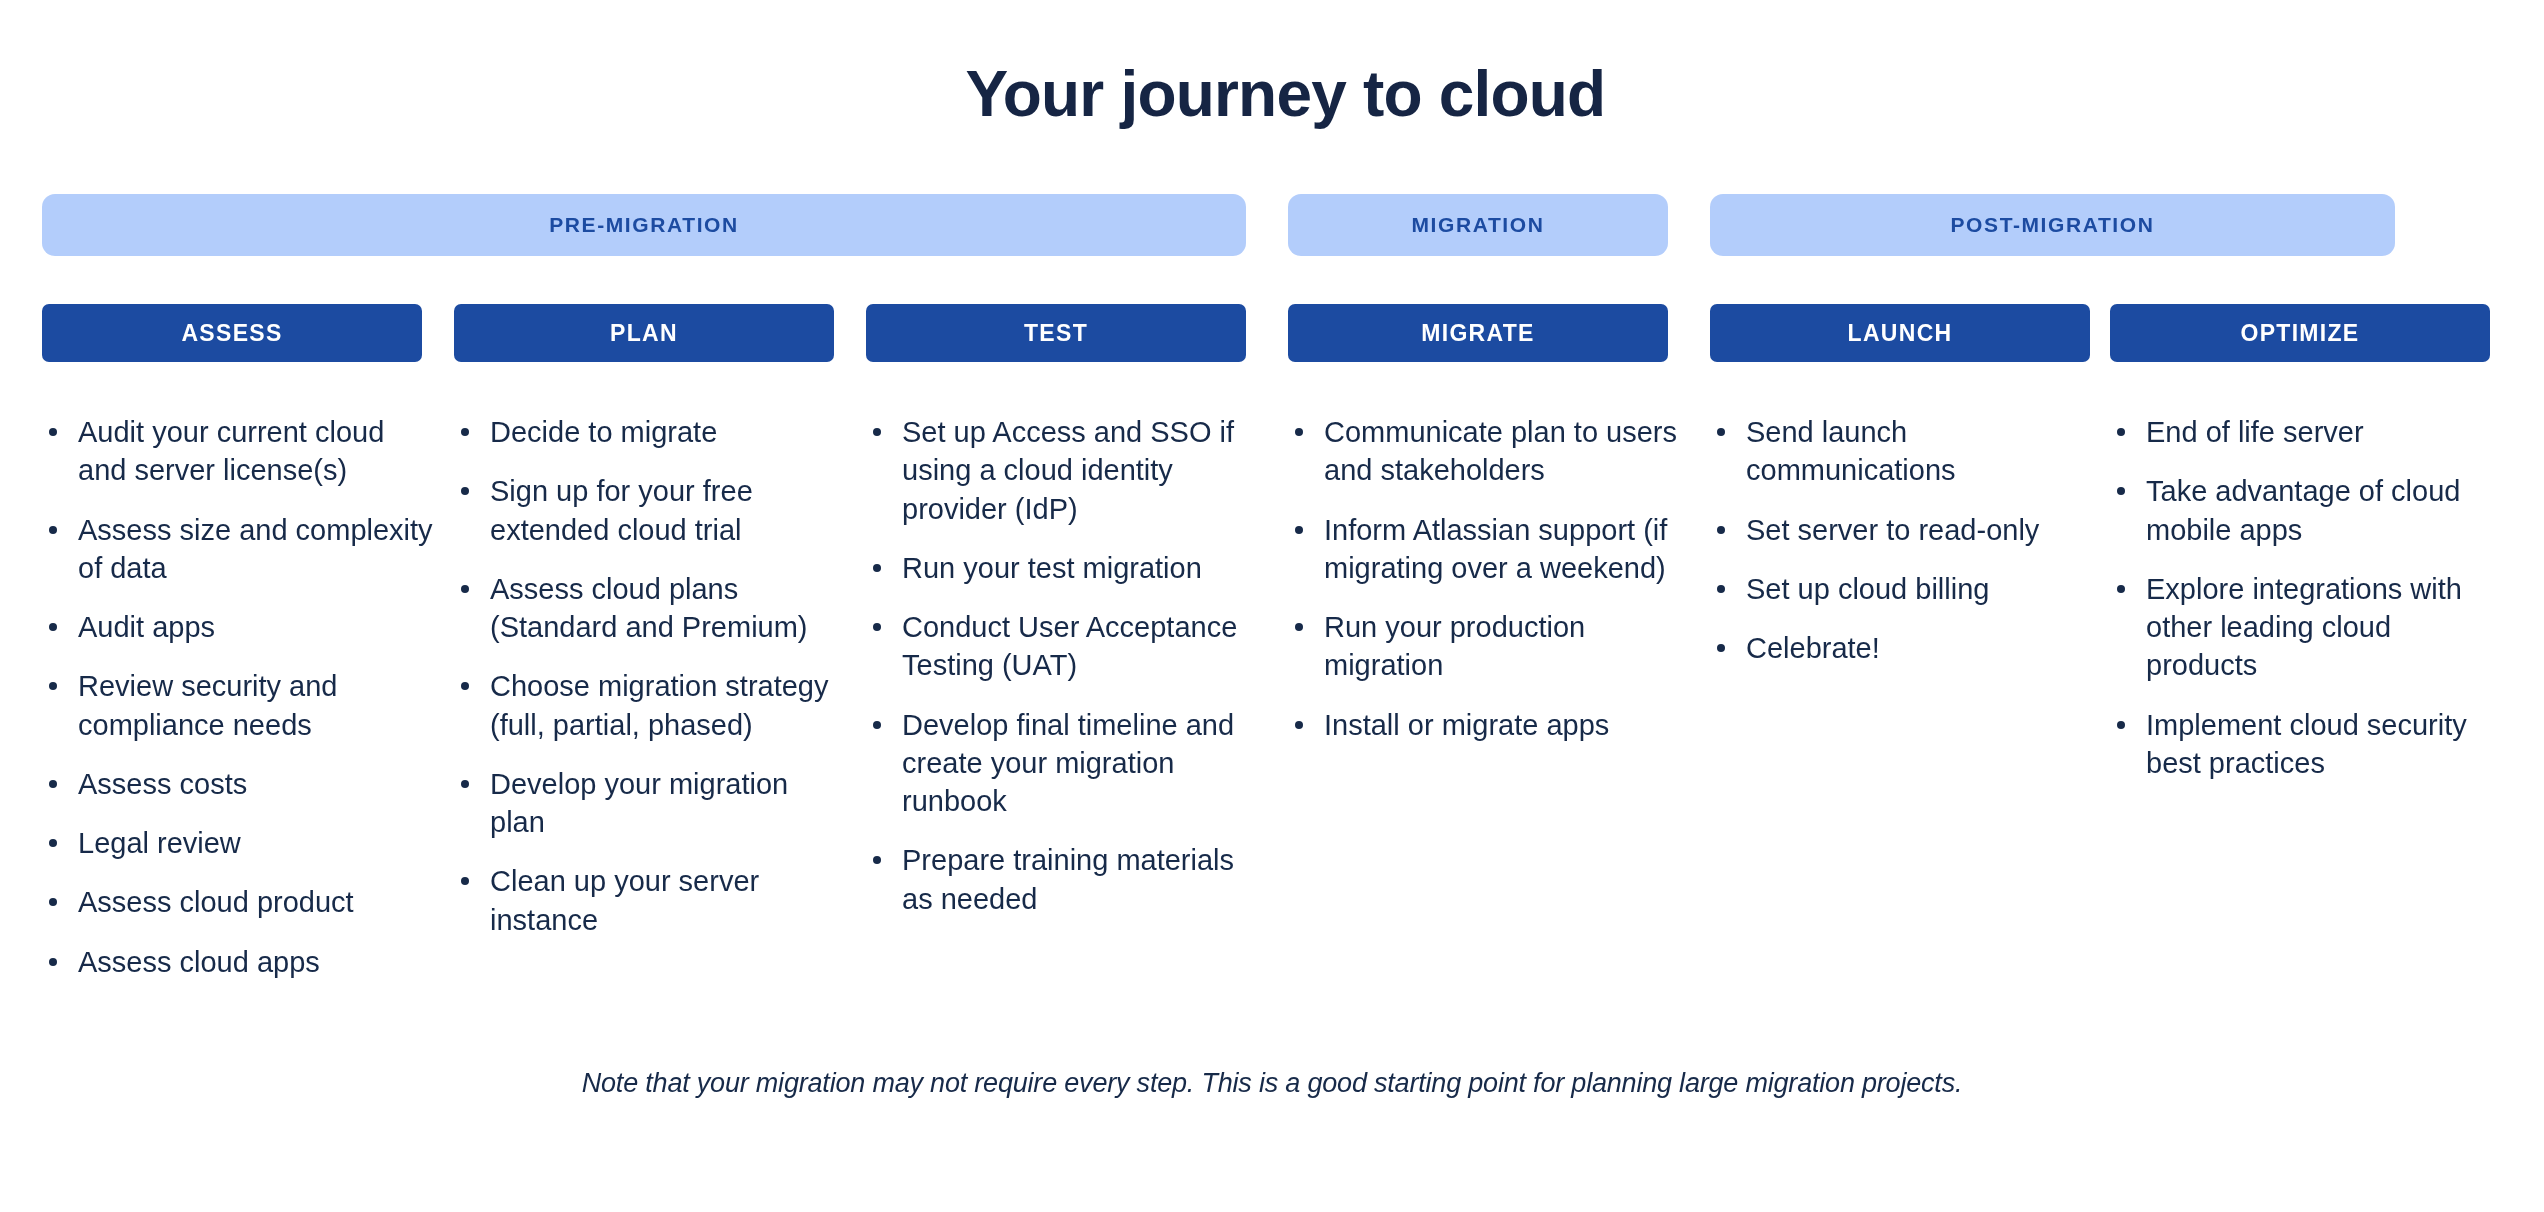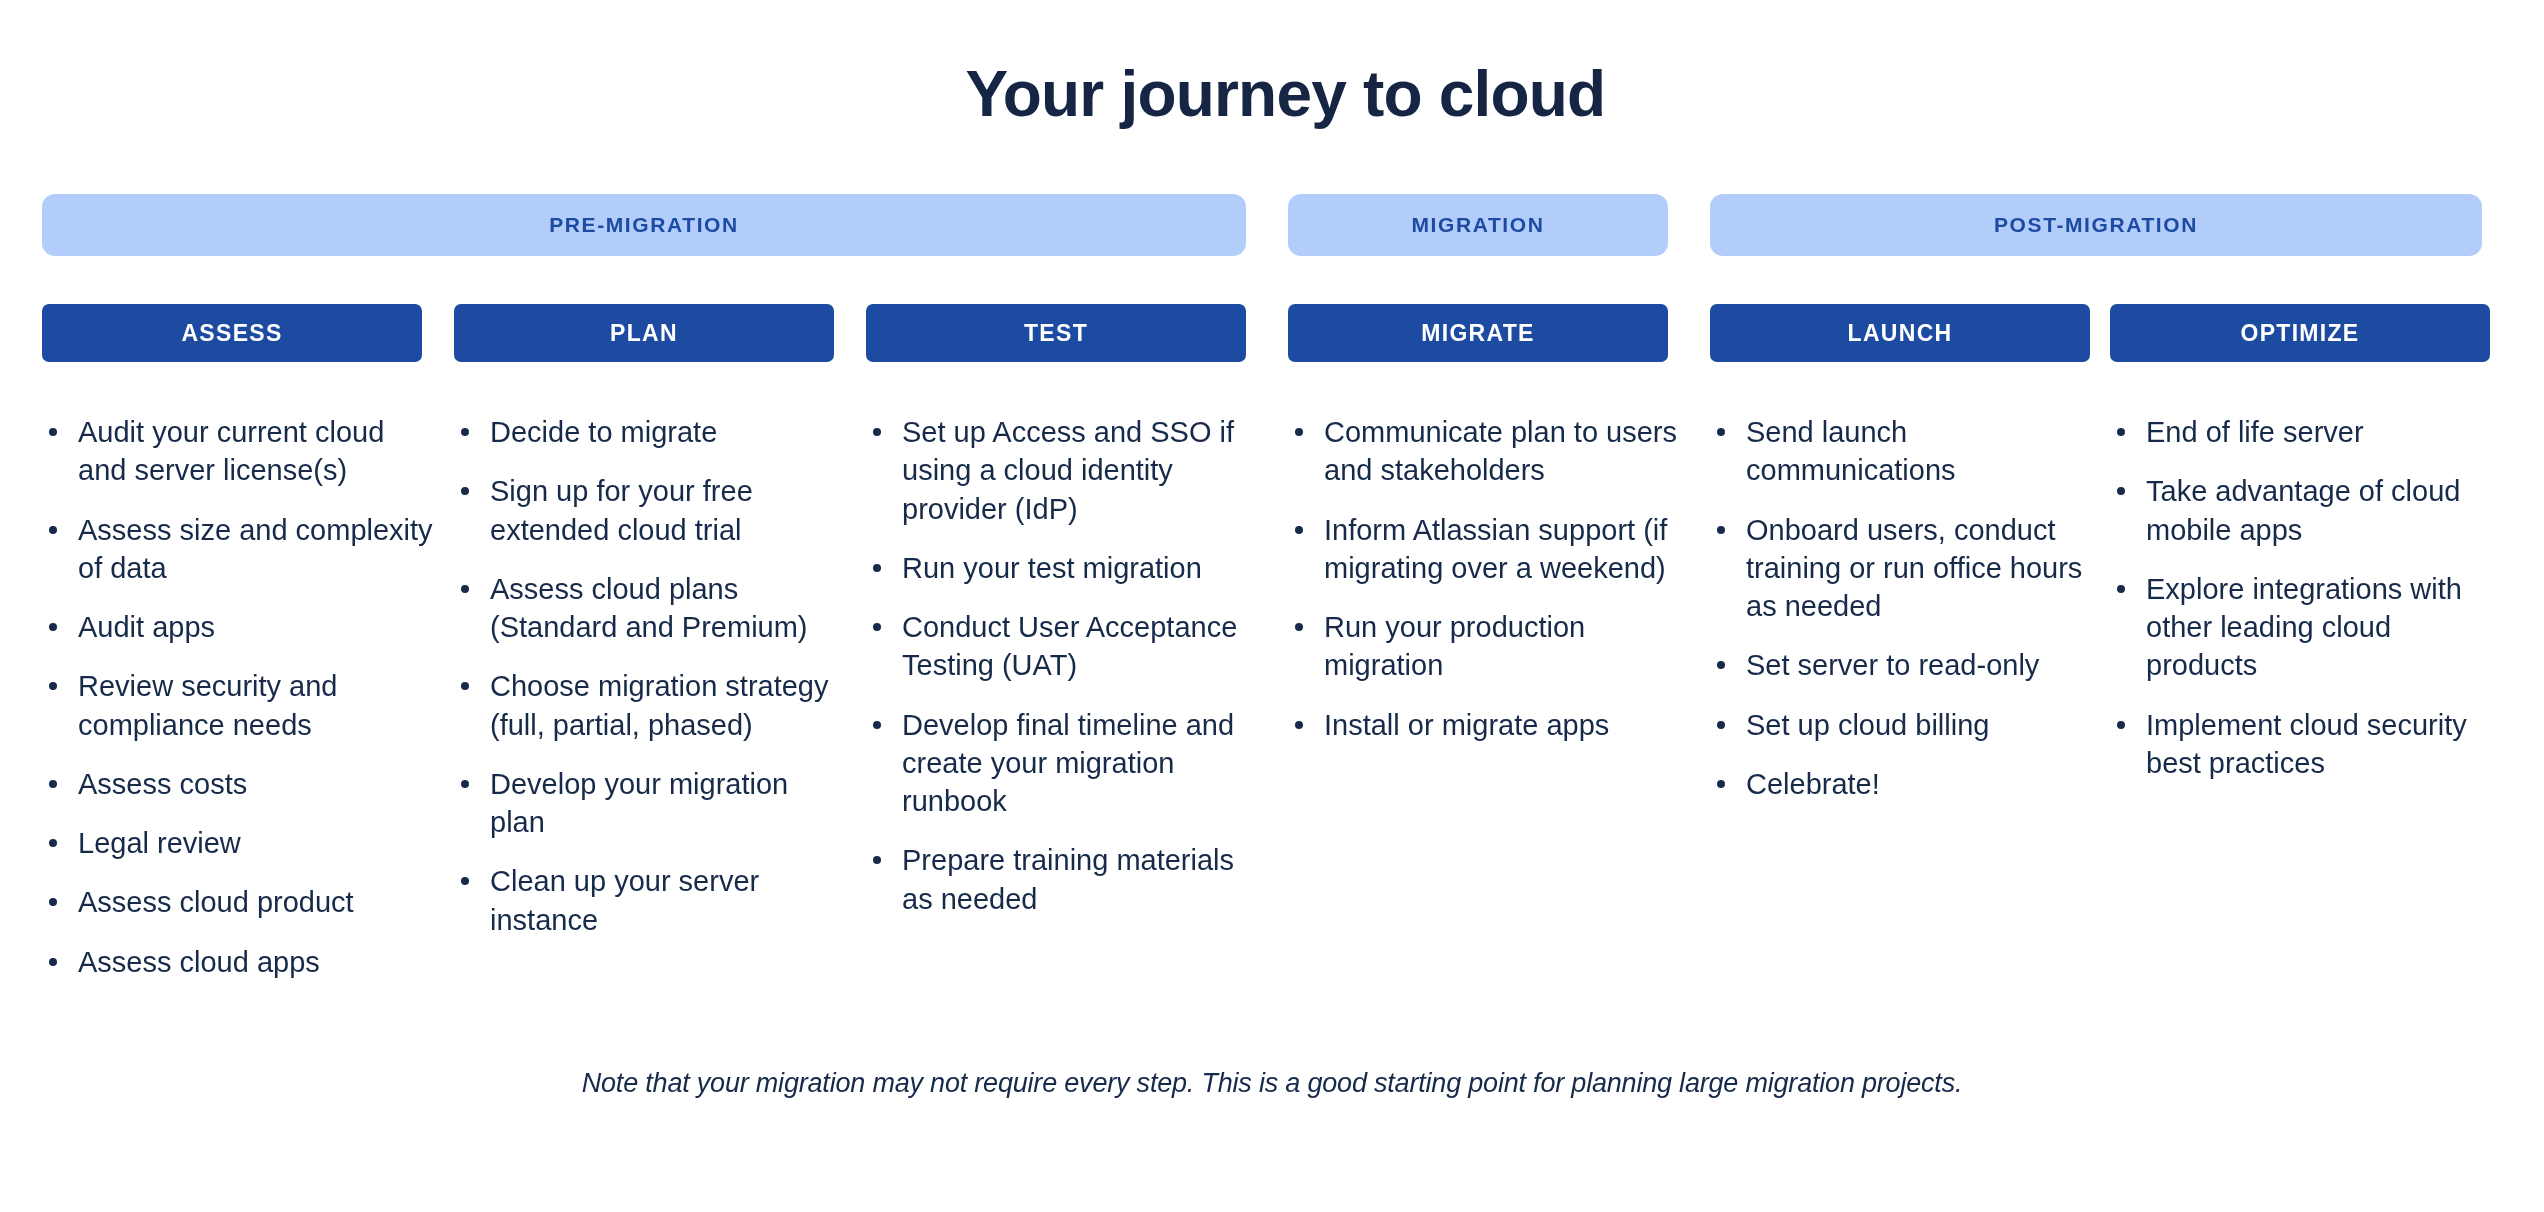--- a/index.html
+++ b/index.html
@@ -145,21 +145,21 @@
 
   <div class="title">Your journey to cloud</div>
 
   <div class="phase-row">
       <div class="phase-bar" style="left: 0px; width: 1204px;">
         <span class="phase-label">PRE-MIGRATION</span>
       </div>
       <div class="phase-bar" style="left: 1246px; width: 380px;">
         <span class="phase-label">MIGRATION</span>
       </div>
-      <div class="phase-bar" style="left: 1668px; width: 772px;">
+      <div class="phase-bar" style="left: 1668px; width: 685px;">
         <span class="phase-label">POST-MIGRATION</span>
       </div>
     </div>
 
   <div class="stage-row">
       <div class="stage-bar" style="left: 0px; width: 380px;">
         <span class="stage-label">ASSESS</span>
       </div>
       <div class="stage-bar" style="left: 412px; width: 380px;">
         <span class="stage-label">PLAN</span>
@@ -214,21 +214,20 @@
         <ul>
           <li class="bullet-item">Communicate plan to users and stakeholders</li>
           <li class="bullet-item">Inform Atlassian support (if migrating over a weekend)</li>
           <li class="bullet-item">Run your production migration</li>
           <li class="bullet-item">Install or migrate apps</li>
         </ul>
       </div>
       <div class="list-col" style="left: 1668px; width: 392px;">
         <ul>
           <li class="bullet-item">Send launch communications</li>
-          <li class="bullet-item">Onboard users, conduct training or run office hours as needed</li>
           <li class="bullet-item">Set server to read-only</li>
           <li class="bullet-item">Set up cloud billing</li>
           <li class="bullet-item">Celebrate!</li>
         </ul>
       </div>
       <div class="list-col" style="left: 2068px; width: 392px;">
         <ul>
           <li class="bullet-item">End of life server</li>
           <li class="bullet-item">Take advantage of cloud mobile apps</li>
           <li class="bullet-item">Explore integrations with other leading cloud products</li>

